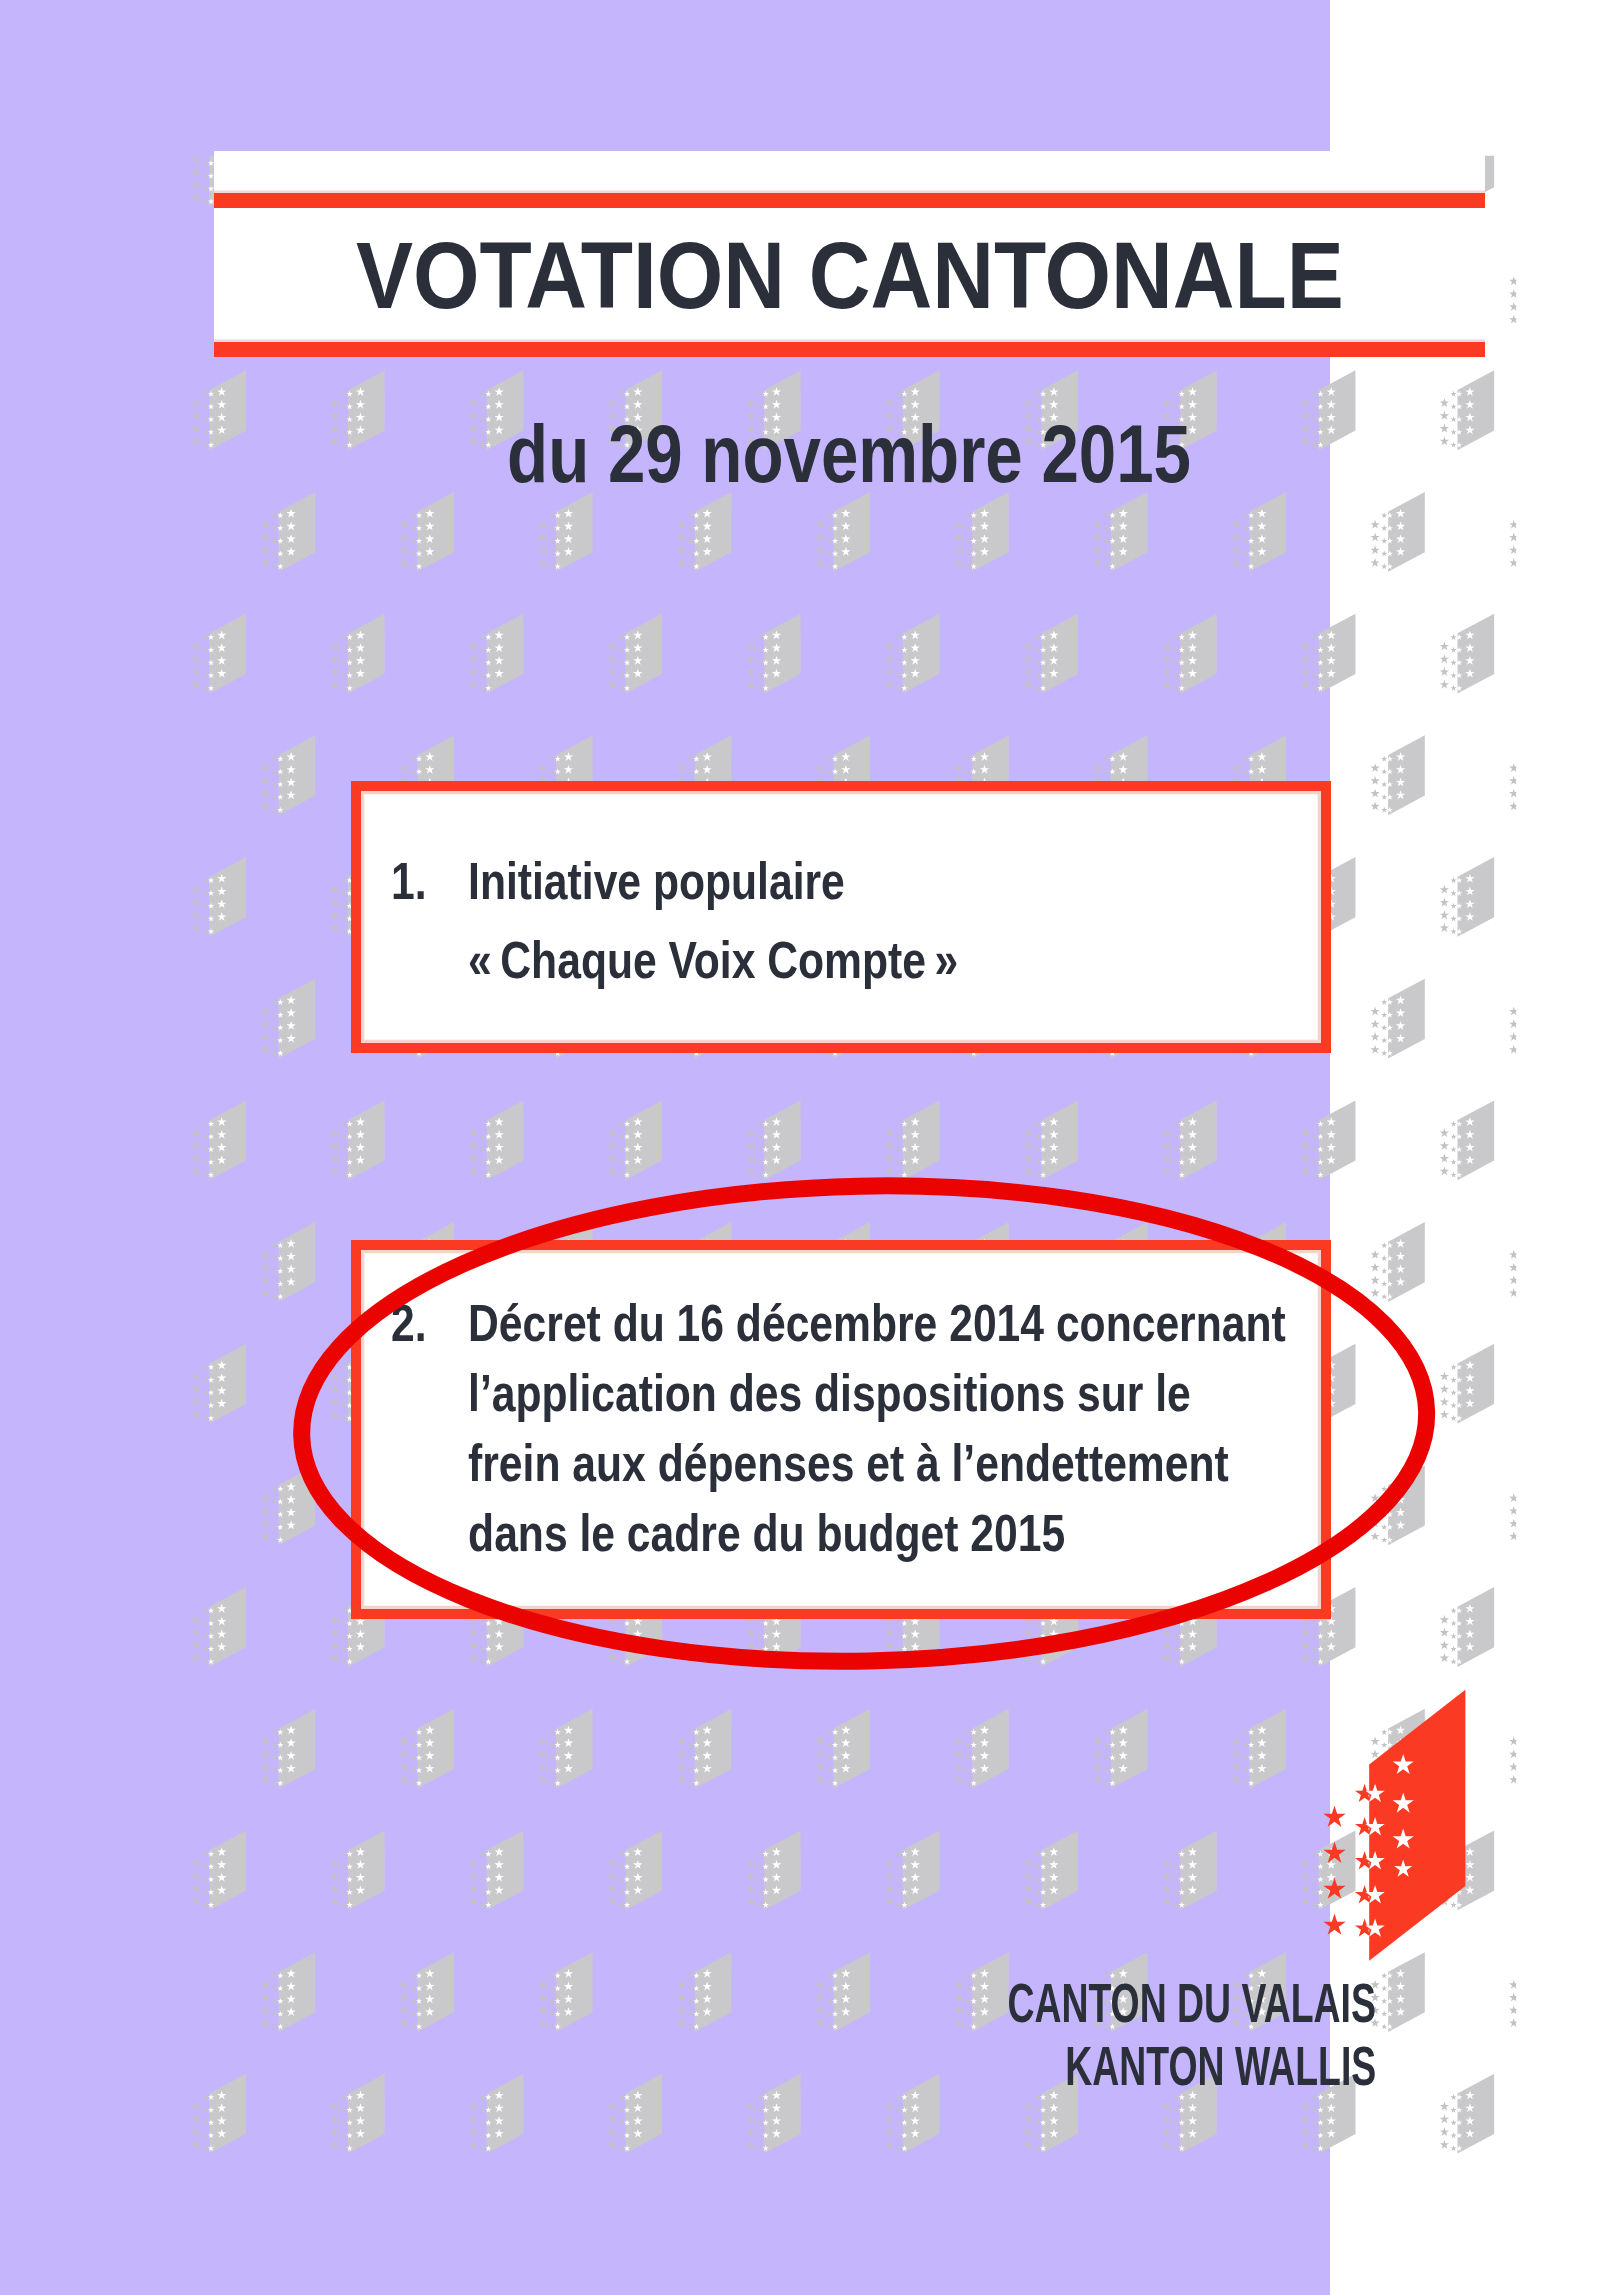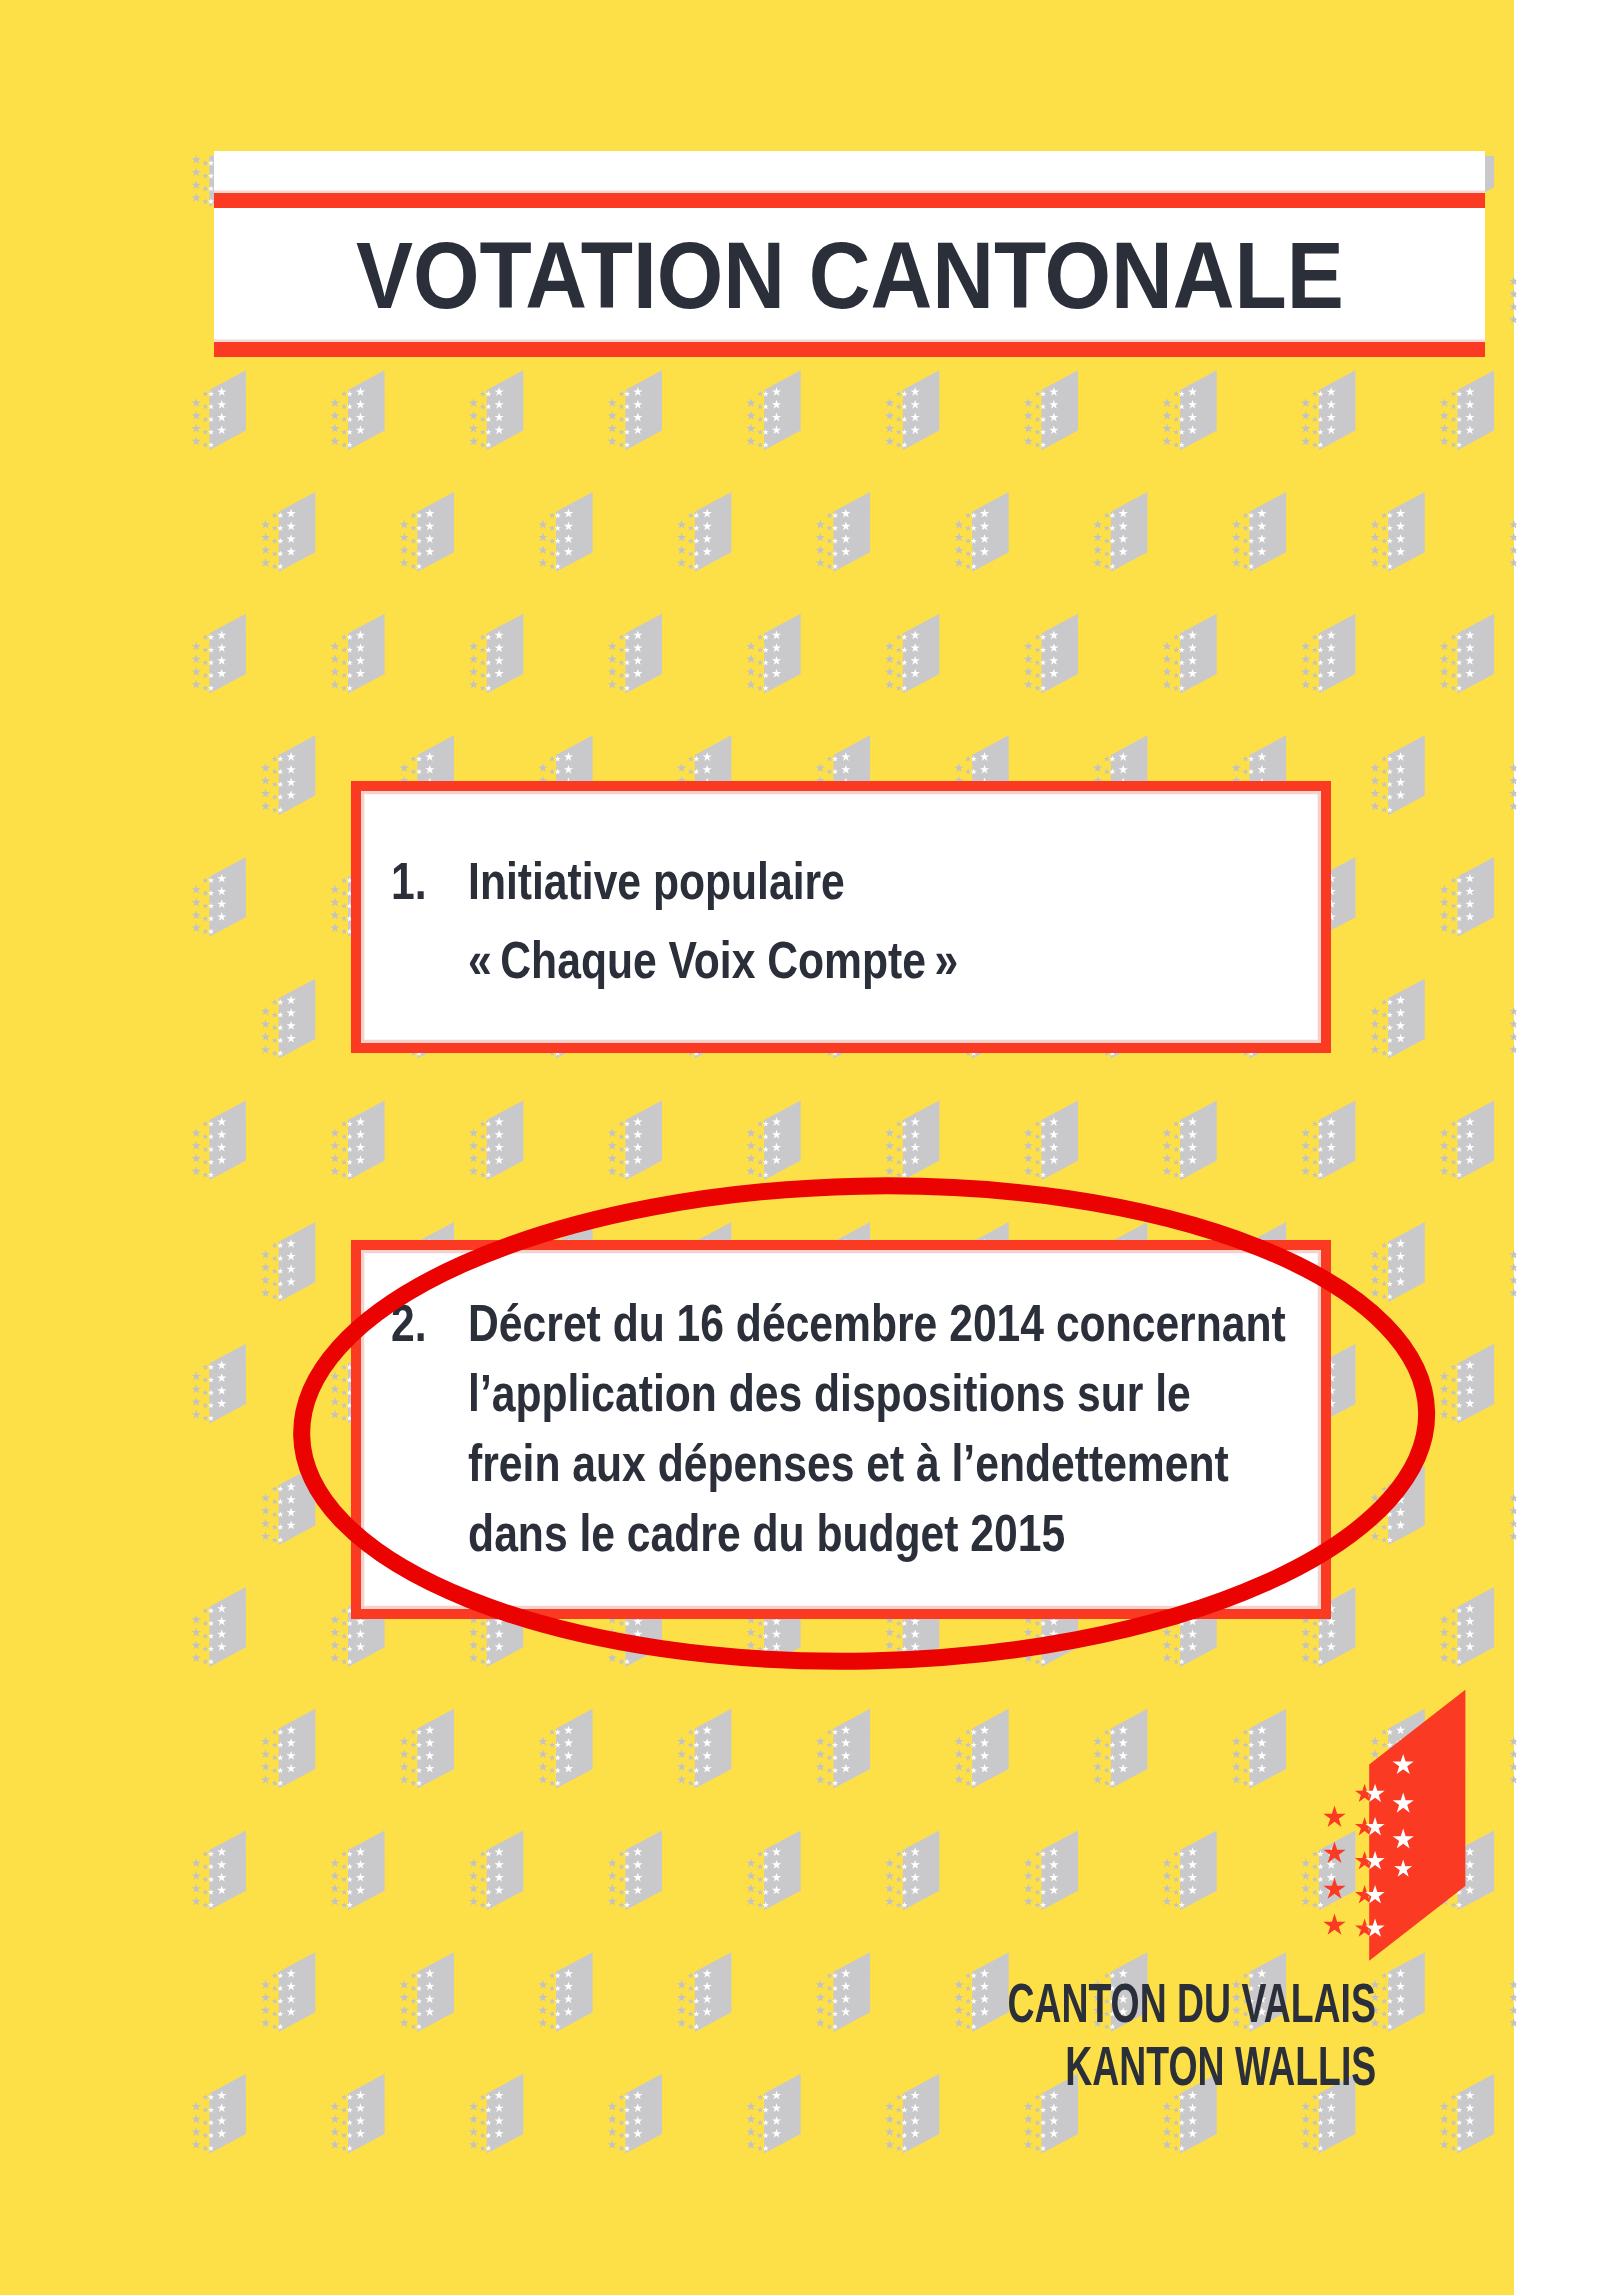--- a/index.html
+++ b/index.html
@@ -1,18 +1,18 @@
 <!DOCTYPE html>
 <html style="font-size:10.5px"><head>
 <meta charset="utf-8">
 <style>
   html,body{margin:0;padding:0;background:#ffffff;}
   body{width:1623px;height:2295px;position:relative;overflow:hidden;
        font-family:"Liberation Sans","DejaVu Sans",sans-serif;}
-  #page{position:absolute;inset:0;width:1514px;height:2295px;background:#fde047;}
+  #page{position:absolute;inset:0;width:1330px;height:2295px;background:#c4b5fd;}
 
   
   #pattern-layer{position:absolute;left:0;top:0;z-index:1;}
   .whiteout{position:absolute;z-index:2;background:#fff;}
   .rule{position:absolute;left:214px;width:1271px;height:15px;background:#fa3a23;
         box-shadow:0 -2.6px 0 0 #f3d9d6;z-index:3;}
   #rule-top{top:193px;}
   #rule-bottom{top:342px;}
 
   .vote-box{position:absolute;left:351px;width:980px;background:#fff;
@@ -252,20 +252,23 @@
   </svg>
 
   <div class="whiteout" style="left:214px;top:151px;width:1271px;height:205px;"></div>
 
   <div class="rule" id="rule-top"></div>
   <div class="rule" id="rule-bottom"></div>
 
   <div class="center-wrap ink" id="page-title">
     <span class="squeeze">VOTATION CANTONALE</span>
   </div>
+  <div class="center-wrap ink" id="date-subtitle">
+    <span class="squeeze">du 29 novembre 2015</span>
+  </div>
 
   <div class="vote-box" id="box-1"></div>
   <div class="vote-box" id="box-2"></div>
 
   <div class="item-line ink" style="top:855px">
     <span class="item-num">1.</span>
     <span>Initiative populaire</span>
   </div>
   <div class="item-line ink" style="top:934px">
     <span class="item-num"></span>

